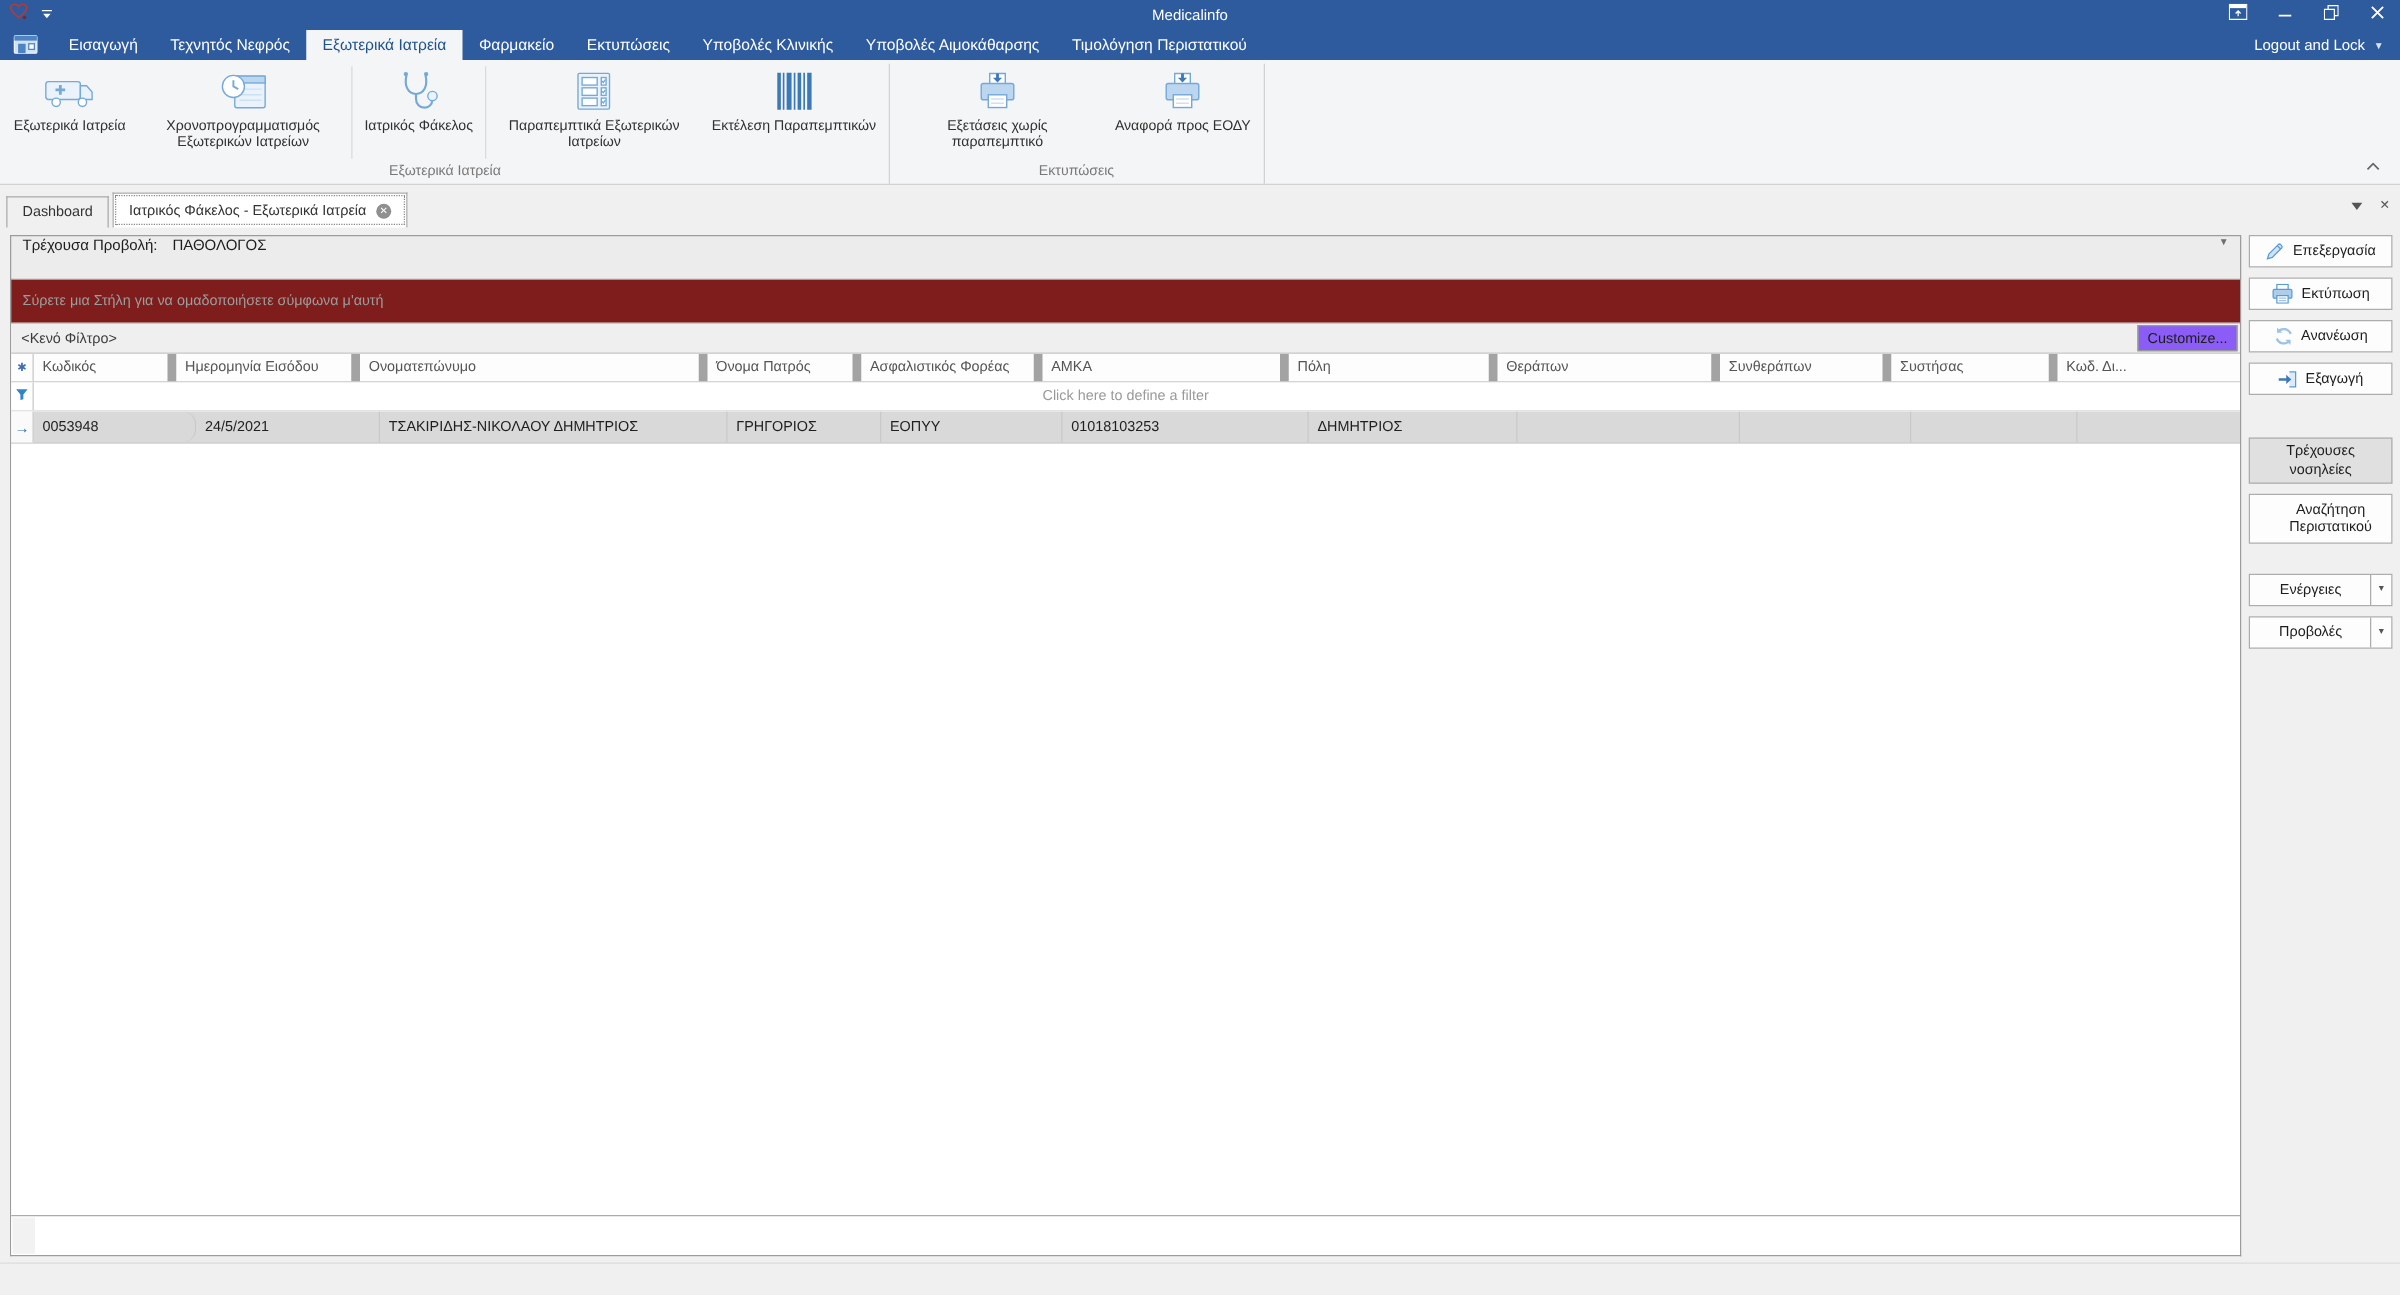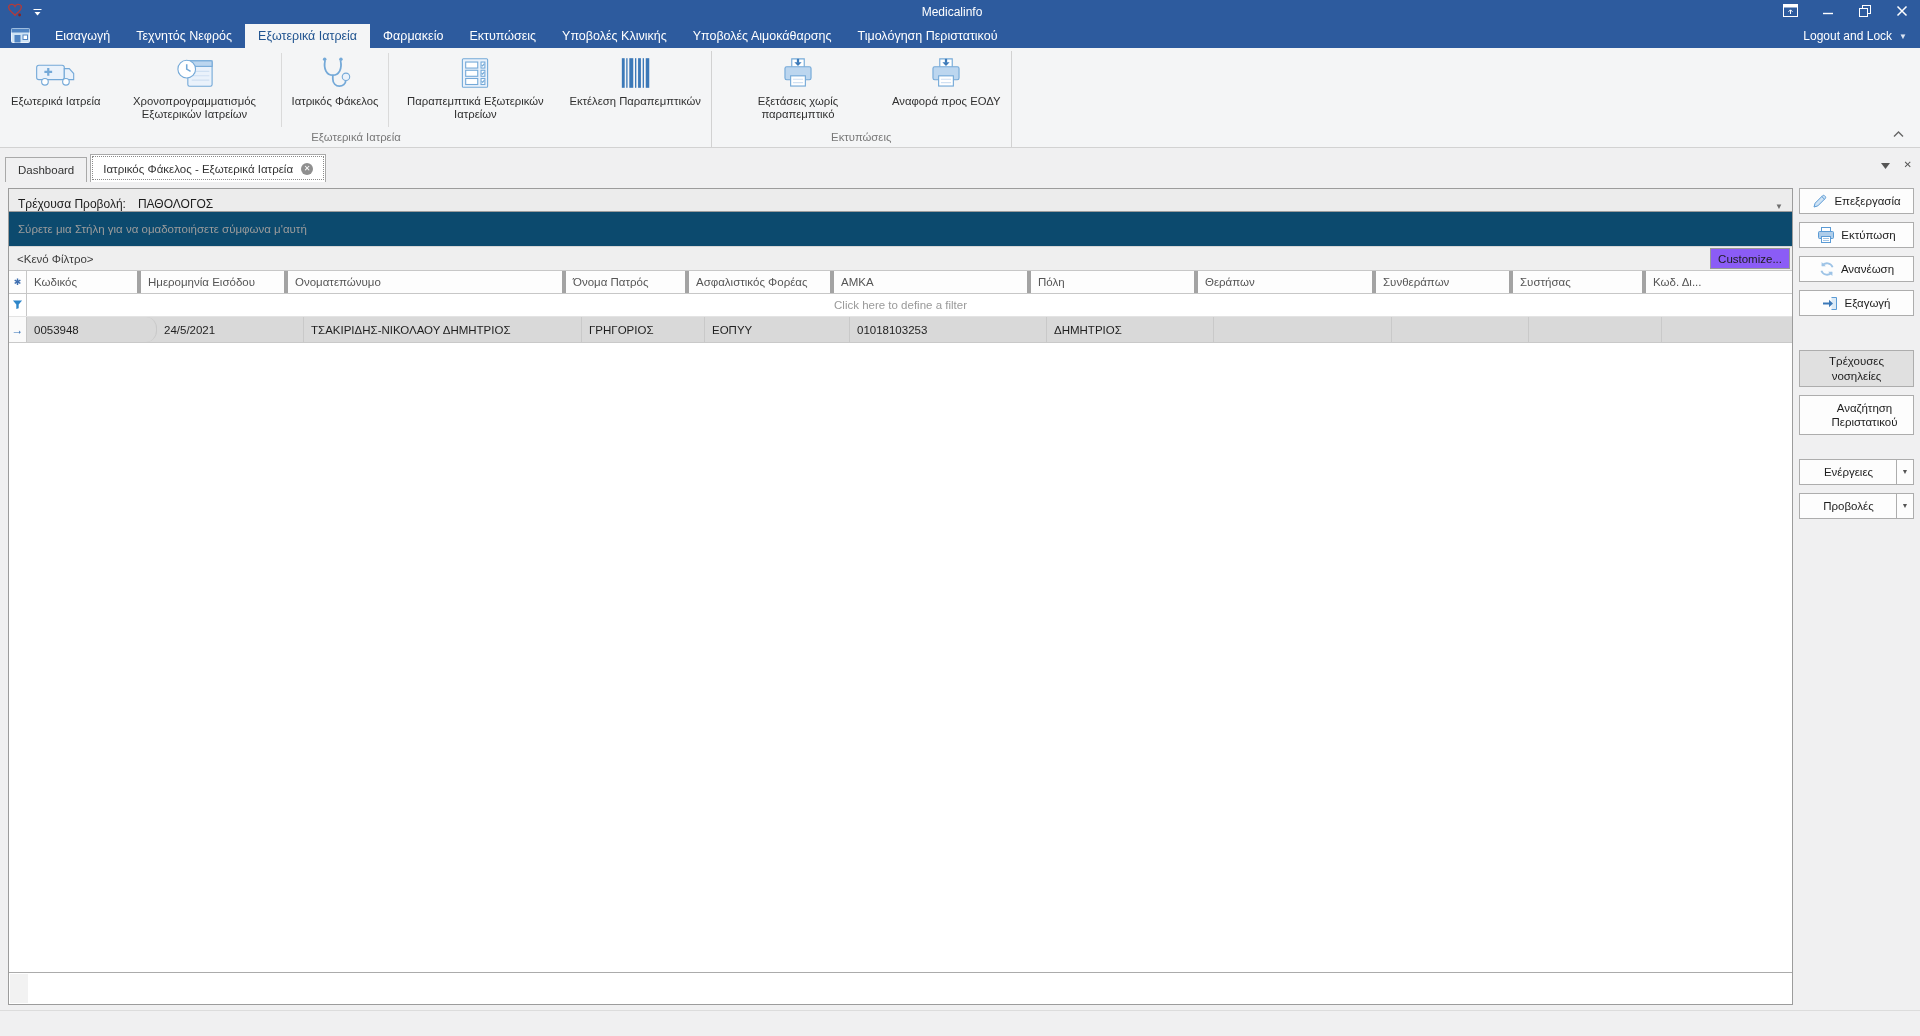--- a/index.html
+++ b/index.html
@@ -41,29 +41,29 @@
   .tabstrip { height:34px; background:#f0f0f1; display:flex; align-items:flex-end; padding-left:5px; position:relative; flex:none; }
   .tab { height:25px; display:flex; align-items:center; padding:0 12px; font-size:11.5px; color:#333;
          background:#f0f0f1; border:1px solid #a9a9a9; border-bottom:none; margin-right:3px; white-space:nowrap; }
   .tab.active { background:#fff; height:28px; outline:1px dotted #8a8a8a; outline-offset:-3px; gap:8px; }
   .tab-close { width:12px; height:12px; border-radius:50%; background:#8f8f8f; color:#fff; font-size:8px; line-height:12px; text-align:center; }
   .tabstrip-right { position:absolute; right:8px; bottom:9px; display:flex; gap:14px; align-items:center; }
 
   
   .content { flex:1; display:flex; min-height:0; }
   .main { flex:1; display:flex; flex-direction:column; padding:6px 3px 5px 8px; min-width:0; }
-  .viewbar { height:24px; background:#ececec; border:1px solid #9c9c9c; display:flex; align-items:flex-end; padding:0 9px; font-size:12px; color:#1d1d1d; gap:12px; flex:none; }
+  .viewbar { height:36px; background:#ececec; border:1px solid #9c9c9c; display:flex; align-items:flex-start; padding:0 9px; font-size:12px; color:#1d1d1d; gap:12px; flex:none; }
   .viewbar .dd { margin-left:auto; color:#6f6f6f; font-size:8px; }
   .gridpanel { flex:1; border:1px solid #9c9c9c; border-top:none; background:#fff; display:flex; flex-direction:column; min-height:0; }
-  .groupby { height:35px; background:#0c4a6e; display:flex; align-items:center; padding:0 9px; font-size:11.5px; color:#9c9c9c; border-bottom:1px solid #d6d6d6; flex:none; }
+  .groupby { height:35px; background:#7f1d1d; display:flex; align-items:center; padding:0 9px; font-size:11.5px; color:#9c9c9c; border-bottom:1px solid #d6d6d6; flex:none; }
   .filterbar { height:24px; background:#efefef; border-bottom:1px solid #c7c7c7; display:flex; align-items:center; padding:0 8px; font-size:11.5px; color:#3d3d3d; position:relative; flex:none; }
   .customize { position:absolute; right:2px; top:1px; height:21px; background:#8b5cf6; border:1px solid #989898; font-size:11.5px; color:#1d1d1d; padding:0 7px; display:flex; align-items:center; }
   .gridhead { display:flex; height:23px; border-bottom:1px solid #c7c7c7; background:#fdfdfd; flex:none; }
   .indcell { width:18px; flex:none; border-right:1px solid #c7c7c7; display:flex; align-items:center; justify-content:center; }
-  .hcell { font-size:11.5px; color:#555; display:flex; align-items:center; padding:0 7px; border-right:4px solid #a3a3a3; white-space:nowrap; overflow:hidden; flex:none; }
+  .hcell { font-size:11.5px; color:#555; display:flex; align-items:center; padding:0 7px; border-right:7px solid #a3a3a3; white-space:nowrap; overflow:hidden; flex:none; }
   .hcell.last { flex:1; border-right:none; }
   .filterrow { display:flex; height:23px; border-bottom:1px solid #e3e3e3; background:#fff; position:relative; flex:none; }
   .filterhint { position:absolute; left:0; right:0; text-align:center; line-height:23px; font-size:11.5px; color:#9a9a9a; }
   .datarow { display:flex; height:26px; background:#d9d9d9; border-bottom:1px solid #c9c9c9; flex:none; }
   .datarow .indcell { background:#fafafa; font-size:12px; color:#2e6db5; }
   .dcell { font-size:11.5px; color:#1f1f1f; display:flex; align-items:center; padding:0 7px; border-right:1px solid #c9c9c9; white-space:nowrap; overflow:hidden; flex:none; }
   .dcell.last { flex:1; border-right:none; }
   .gridfiller { flex:1; background:#fff; }
   .bottomrow { height:32px; border-top:1px solid #ababab; background:#fff; display:flex; padding:1px; flex:none; }
   .bottomrow .indbox { width:18px; background:#f2f2f2; }

